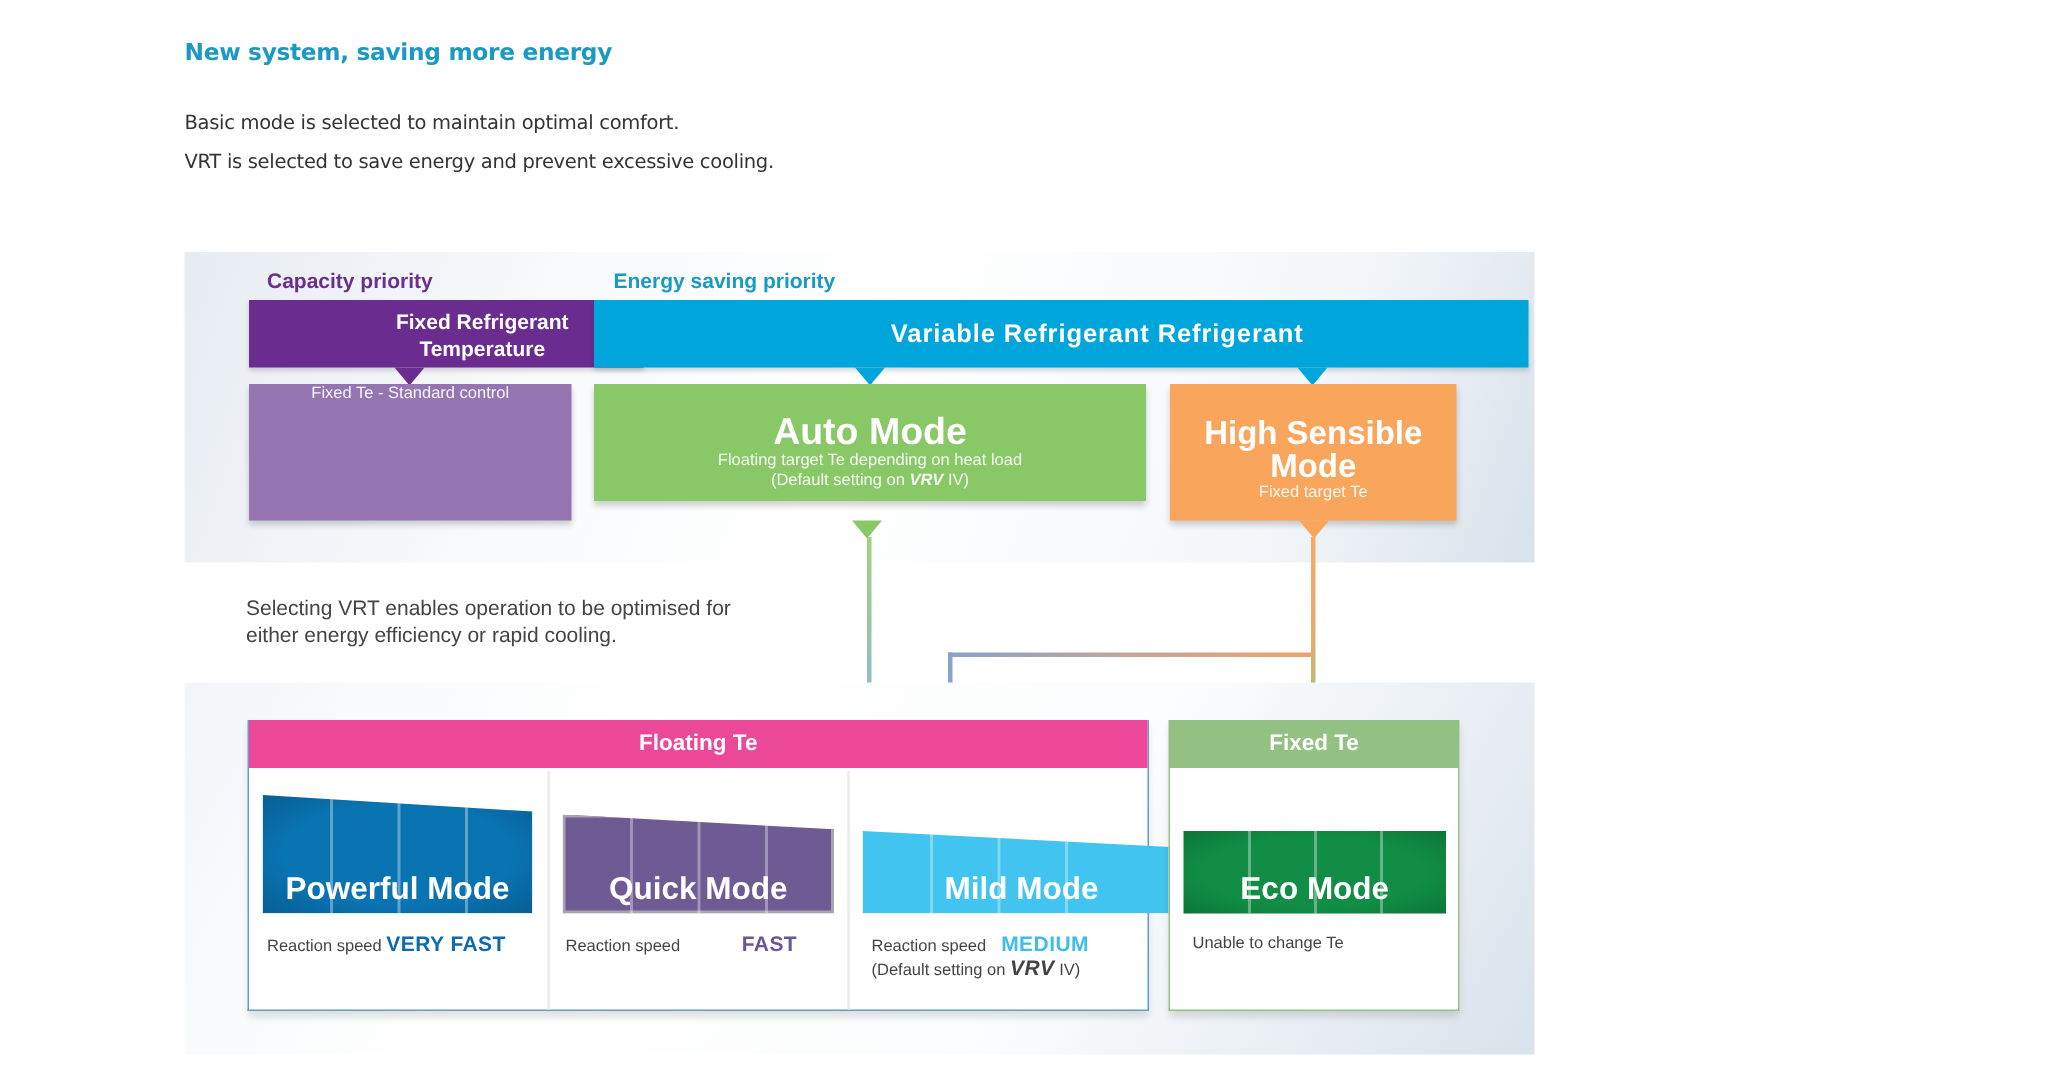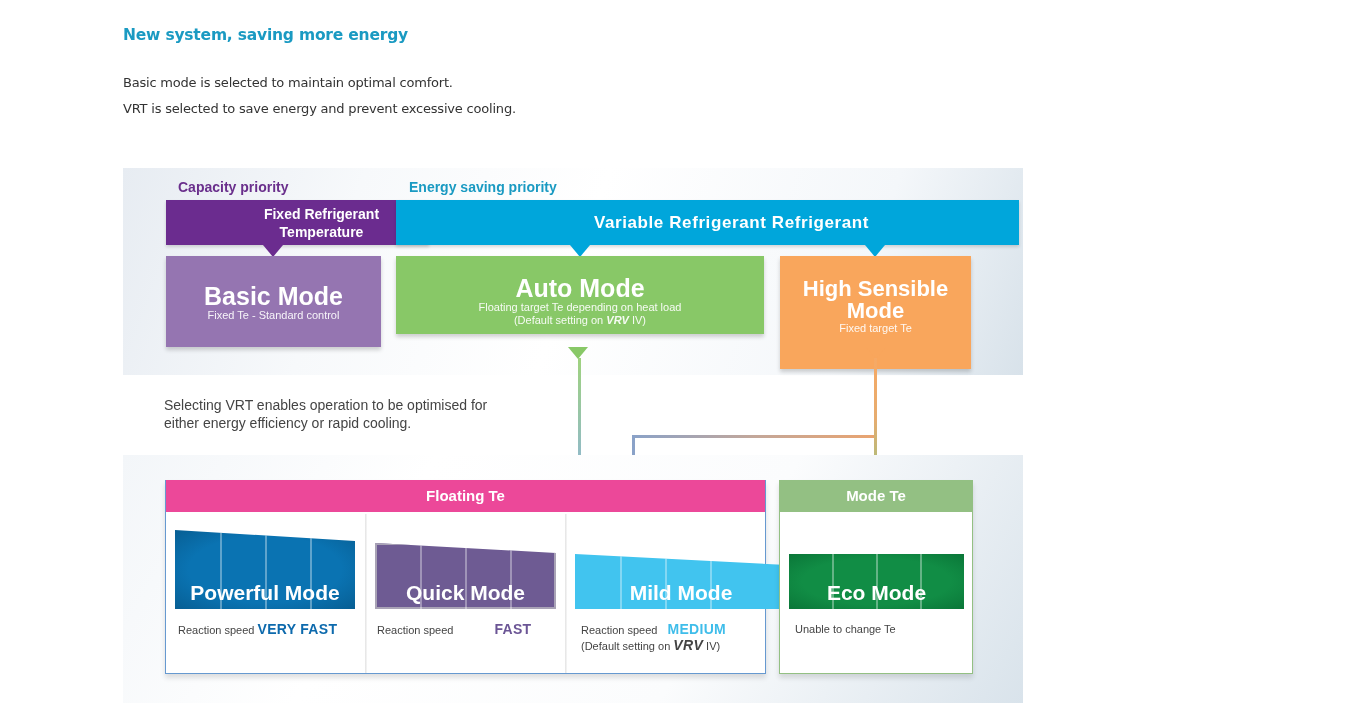--- a/index.html
+++ b/index.html
@@ -41,32 +41,31 @@
   <span>Fixed Refrigerant</span>
   <span>Temperature</span>
 </div>
 <div class="abs arrow-down" style="left:263px;top:245px;border-top-color:#6b2c8f;"></div>
 
 <div class="abs banner" style="left:396px;top:200px;width:575px;height:45px;background:#00a6db;font-size:17px;letter-spacing:0.6px;">Variable Refrigerant Refrigerant</div>
 <div class="abs arrow-down" style="left:570px;top:245px;border-top-color:#00a6db;"></div>
 <div class="abs arrow-down" style="left:865px;top:245px;border-top-color:#00a6db;"></div>
 
 <div class="abs mode-box" style="left:166px;top:256px;width:215px;height:91px;background:#9575b1;">
-  <div class="mode-title" style="margin-top:27px;">Basic Mode</div>
   <div class="mode-sub">Fixed Te - Standard control</div>
 </div>
 
 <div class="abs mode-box" style="left:396px;top:256px;width:368px;height:78px;background:#88c867;">
   <div class="mode-title" style="margin-top:19px;">Auto Mode</div>
   <div class="mode-sub">Floating target Te depending on heat load</div>
   <div class="mode-sub"><span>(Default setting on </span><b><i>VRV</i></b><span> IV)</span></div>
 </div>
 <div class="abs arrow-down" style="left:568px;top:347px;border-top-color:#88c867;"></div>
 
-<div class="abs mode-box" style="left:780px;top:256px;width:191px;height:113px;background:#f9a65c;">
+<div class="abs mode-box" style="left:780px;top:256px;width:191px;height:91px;background:#f9a65c;">
   <div class="mode-title" style="margin-top:21px;font-size:22px;line-height:23px;">High Sensible</div>
   <div class="mode-title" style="font-size:22px;line-height:22px;">Mode</div>
   <div class="mode-sub">Fixed target Te</div>
 </div>
 <div class="abs arrow-down" style="left:866px;top:347px;border-top-color:#f9a65c;"></div>
 
 <svg class="abs" style="left:0;top:0;" width="1366" height="719">
   <defs>
     <linearGradient id="gAuto" x1="0" y1="0" x2="0" y2="1">
       <stop offset="0" stop-color="#9fd27e"></stop>
@@ -121,21 +120,21 @@
     <div class="tile-stripe" style="left:45px"></div>
     <div class="tile-stripe" style="left:90px"></div>
     <div class="tile-stripe" style="left:135px"></div>
     <div class="tile-label">Mild Mode</div>
   </div>
   <div class="speed" style="left:415px;top:141px;"><span>Reaction speed</span><b style="color:#3fbdea;margin-left:10px;text-align:center;">MEDIUM</b></div>
   <div class="speed" style="left:415px;top:157px;"><span>(Default setting on </span><b><i>VRV</i></b><span> IV)</span></div>
 </div>
 
 <div class="abs group" style="left:779px;top:480px;width:192px;height:193px;border:1px solid #93c083;border-top:none;">
-  <div class="group-head" style="background:#93c083;">Mode Te</div>
+  <div class="group-head" style="background:#93c083;">Fixed Te</div>
   <div class="tile" style="left:9px;top:74px;width:175px;height:55px;background:radial-gradient(ellipse at center,#118d45 60%,#0a7638 100%);">
     <div class="tile-stripe" style="left:43px"></div>
     <div class="tile-stripe" style="left:87px"></div>
     <div class="tile-stripe" style="left:131px"></div>
     <div class="tile-label">Eco Mode</div>
   </div>
   <div class="speed" style="left:15px;top:143px;">Unable to change Te</div>
 </div>
 
 </body></html>

